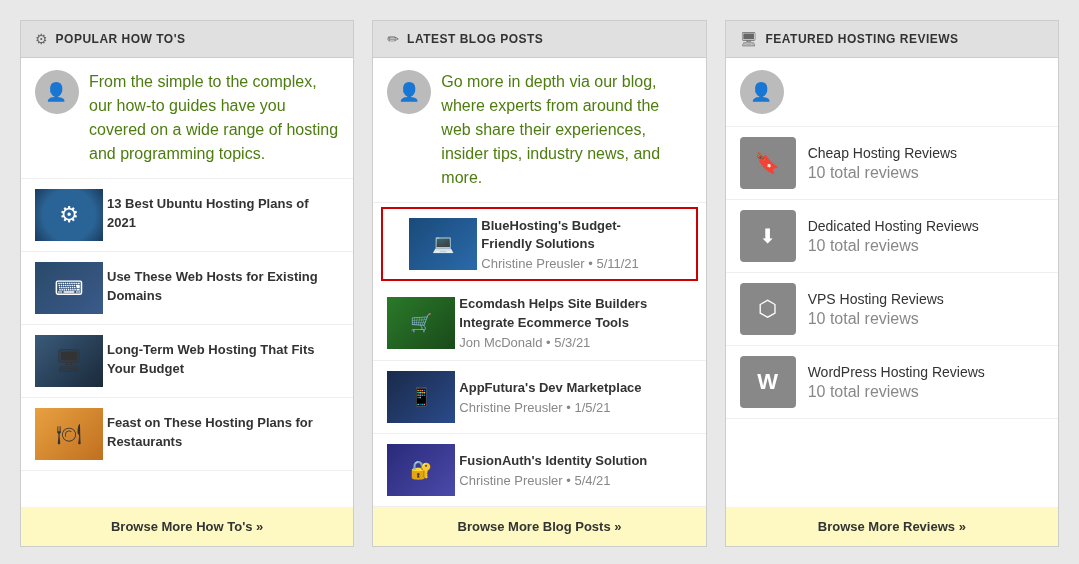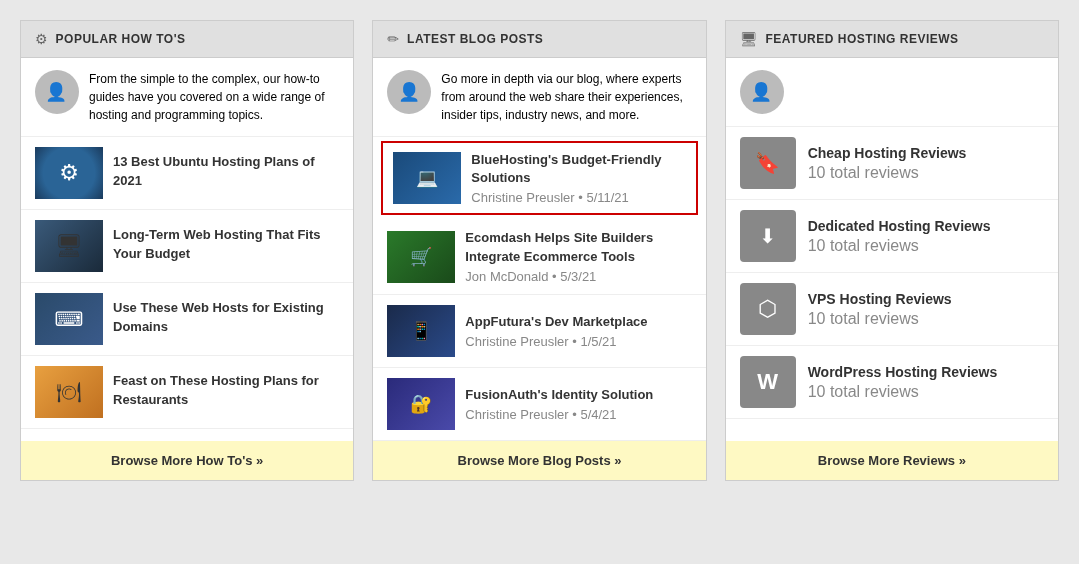--- a/index.html
+++ b/index.html
@@ -55,33 +55,33 @@
       background: #bbb;
       flex-shrink: 0;
       overflow: hidden;
       display: flex;
       align-items: center;
       justify-content: center;
       color: #fff;
       font-size: 18px;
     }
     .intro-text {
-      font-size: 12px;
-      color: #000000;
+      font-size: 16px;
+      color: #4d7c0f;
       line-height: 1.5;
     }
     .items-list {
       flex: 1;
       display: flex;
       flex-direction: column;
     }
     .list-item {
       display: flex;
       align-items: center;
-      gap: 10px;
+      gap: 4px;
       padding: 10px 14px;
       border-bottom: 1px solid #eee;
       cursor: pointer;
     }
     .list-item-thumb {
       width: 68px;
       height: 52px;
       flex-shrink: 0;
       object-fit: cover;
       background: #aaa;
@@ -100,21 +100,21 @@
       line-height: 1.4;
       margin-bottom: 3px;
     }
     .list-item-meta {
       font-size: 13px;
       color: #888;
     }
     .list-item.highlighted {
       border: 2px solid #cc0000;
       margin: 4px 8px;
-      padding: 8px 10px;
+      padding: 8px 26px;
     }
     .browse-btn {
       display: block;
       background: #fef9c3;
       border: none;
       padding: 12px;
       text-align: center;
       font-weight: bold;
       font-size: 13px;
       color: #333;
@@ -256,21 +256,21 @@
       height: 52px;
       flex-shrink: 0;
       background: #888;
       border-radius: 4px;
       display: flex;
       align-items: center;
       justify-content: center;
       position: relative;
     }
     .review-text-title {
-      font-weight: bold;
+      font-weight: normal;
       font-size: 14px;
       color: #333;
       margin-bottom: 3px;
       text-align: right;
     }
     .review-text-meta {
       font-size: 16px;
       color: #888;
     }
   </style>
@@ -291,30 +291,30 @@
     <div class="items-list">
 
       <div class="list-item">
         <div class="list-item-thumb thumb-ubuntu"></div>
         <div class="list-item-text">
           <div class="list-item-title">13 Best Ubuntu Hosting Plans of 2021</div>
         </div>
       </div>
 
       <div class="list-item">
+        <div class="list-item-thumb thumb-domains"></div>
+        <div class="list-item-text">
+          <div class="list-item-title">Use These Web Hosts for Existing Domains</div>
+        </div>
+      </div>
+
+      <div class="list-item">
         <div class="list-item-thumb thumb-longterm"></div>
         <div class="list-item-text">
           <div class="list-item-title">Long-Term Web Hosting That Fits Your Budget</div>
-        </div>
-      </div>
-
-      <div class="list-item">
-        <div class="list-item-thumb thumb-domains"></div>
-        <div class="list-item-text">
-          <div class="list-item-title">Use These Web Hosts for Existing Domains</div>
         </div>
       </div>
 
       <div class="list-item">
         <div class="list-item-thumb thumb-restaurants"></div>
         <div class="list-item-text">
           <div class="list-item-title">Feast on These Hosting Plans for Restaurants</div>
         </div>
       </div>
 

